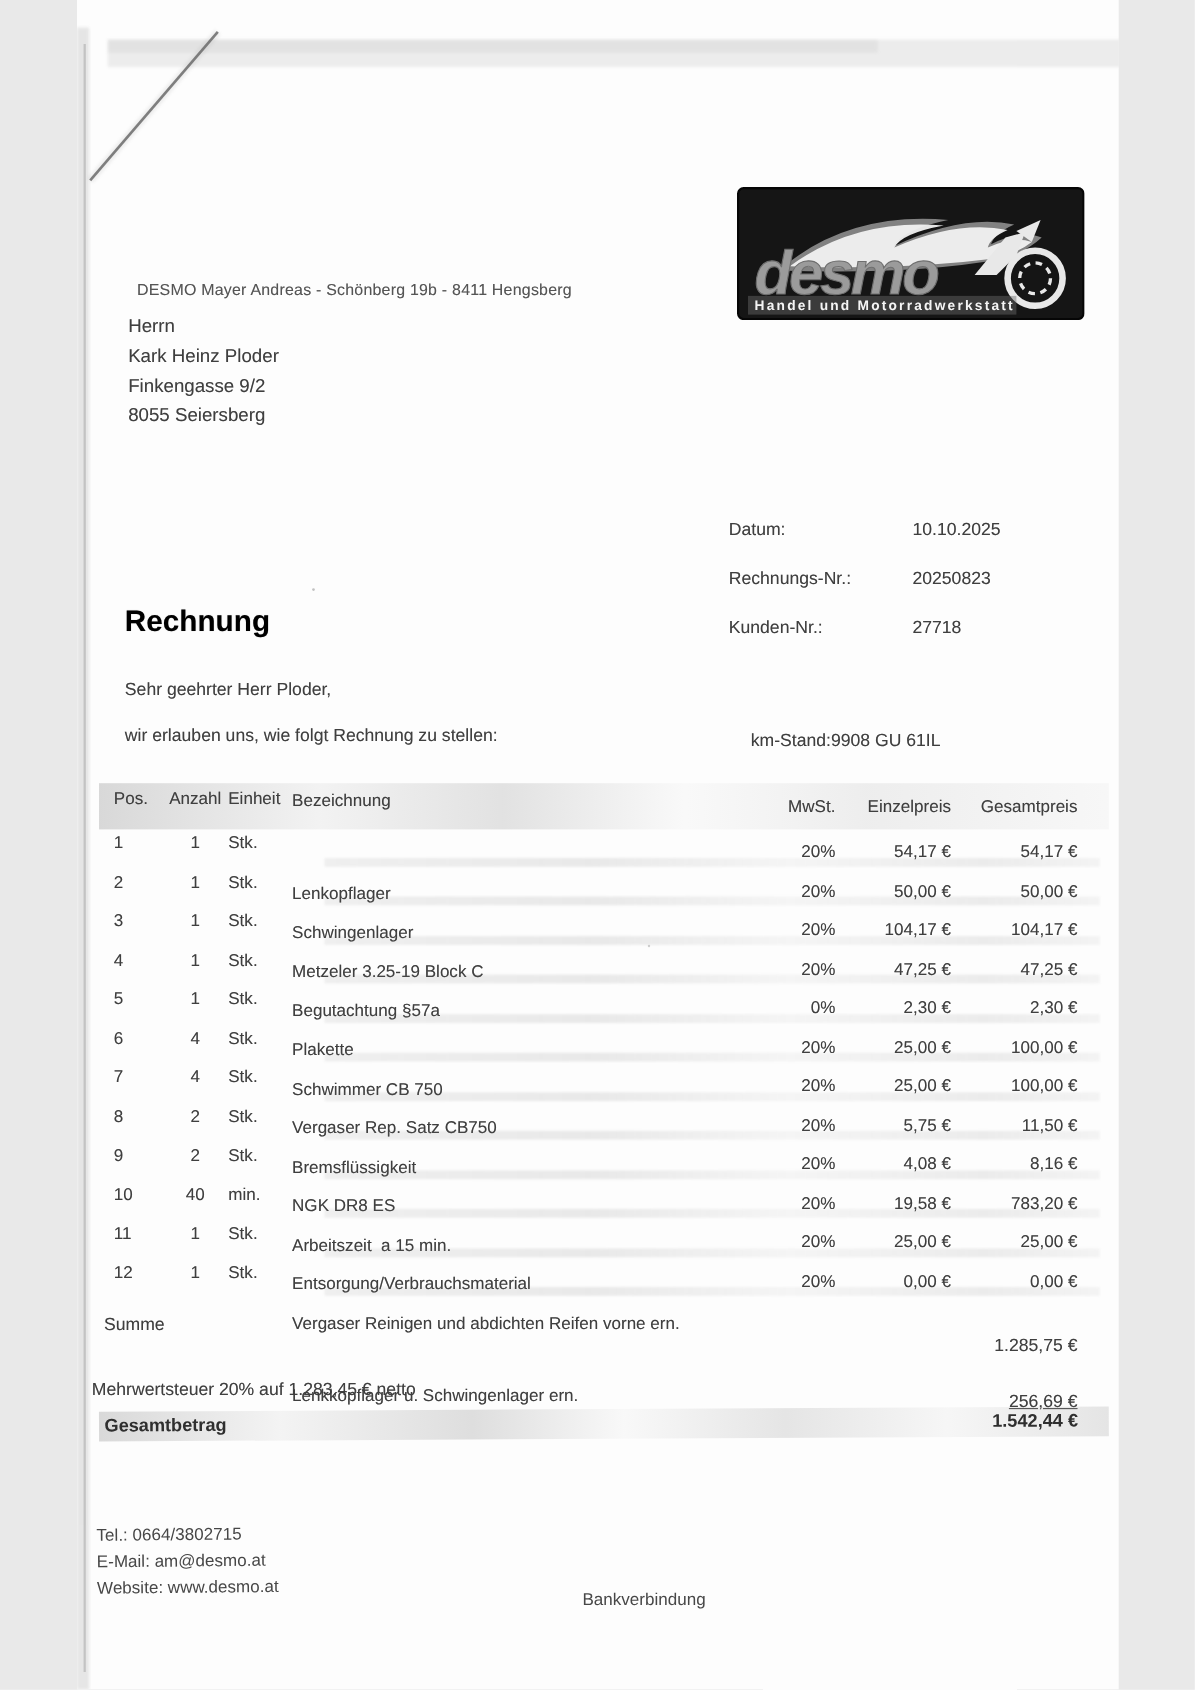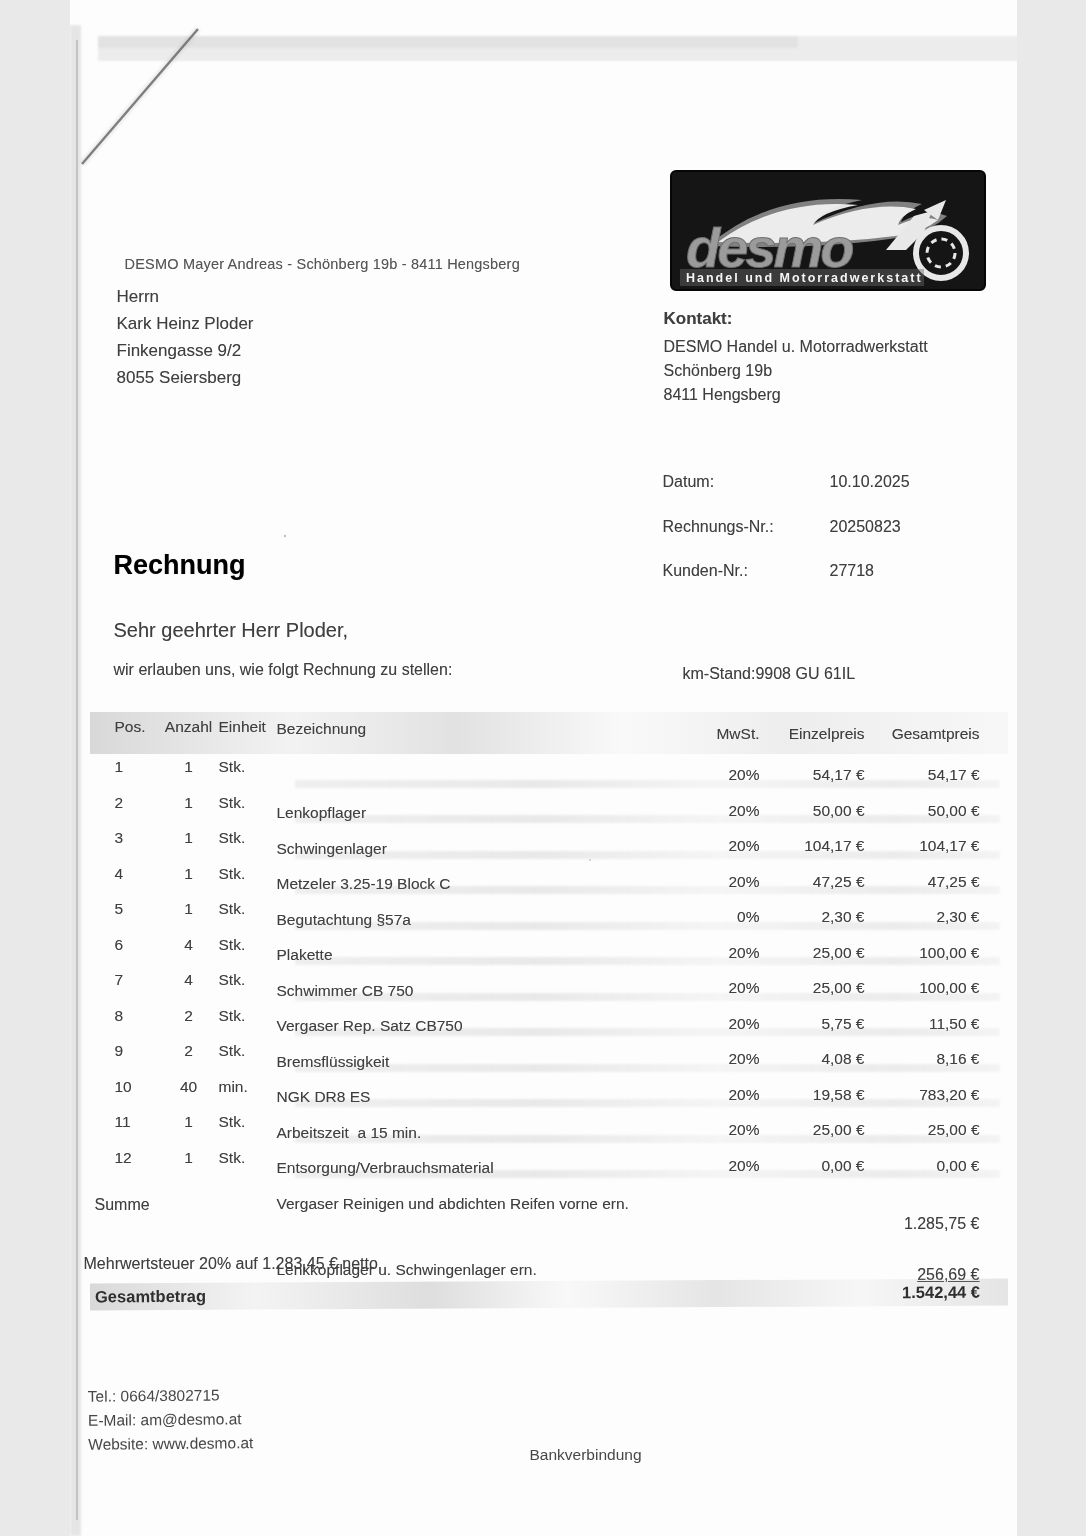--- a/index.html
+++ b/index.html
@@ -24,27 +24,27 @@
   .contact{left:594px;top:307px;font-size:16px;line-height:24px;}
   .contact .hd{font-weight:bold;font-size:17px;margin-bottom:4px;}
 
   
   .meta{left:593px;top:450px;font-size:16px;line-height:24.5px;}
   .meta-row{display:flex;margin-top:20px;}
   .meta-row .lbl{width:167px;}
 
   
   .title{left:44px;top:550px;font-size:27px;font-weight:bold;color:#000000;text-shadow:0 0 .7px rgba(46,46,46,.45);}
-  .greeting{left:44px;top:619px;font-size:20px;}
+  .greeting{left:44px;top:619px;font-size:16px;}
   .intro{left:44px;top:661px;font-size:16px;}
   .km{left:613px;top:665px;font-size:16px;}
 
   
   .inv-table{left:20px;top:712px;width:918px;font-size:15.5px;}
-  .inv-head,.inv-row{display:flex;align-items:flex-start;padding-left:25px;padding-right:28px;box-sizing:border-box;}
+  .inv-head,.inv-row{display:flex;align-items:flex-start;padding-left:14px;padding-right:28px;box-sizing:border-box;}
   .inv-head{
     height:42px;padding-top:6px;
     background:linear-gradient(90deg,rgba(145,145,145,.34) 0%,rgba(200,200,200,.20) 22%,rgba(155,155,155,.28) 40%,rgba(215,215,215,.10) 58%,rgba(175,175,175,.20) 76%,rgba(205,205,205,.12) 100%);
   }
   .inv-row{height:35.5px;padding-top:4px;position:relative;}
   .inv-row::after{
     content:"";position:absolute;left:205px;right:8px;bottom:2px;height:8px;
     background:linear-gradient(90deg,rgba(120,120,120,.10),rgba(120,120,120,.15) 35%,rgba(120,120,120,.06) 60%,rgba(120,120,120,.13) 85%,rgba(120,120,120,.07));
     filter:blur(1px);pointer-events:none;
   }
@@ -123,30 +123,20 @@
       <text x="16" y="97" font-family="Liberation Sans, sans-serif" font-size="56" font-weight="bold" font-style="italic" letter-spacing="-3" fill="#9b9b9b" stroke="#6f6f6f" stroke-width="1">desmo</text>
       <path d="M216 80 L244 46 L262 41 L254 62 L236 80 Z" fill="#e8e8e8"></path>
       <path d="M254 40 L276 30 L268 50 Z" fill="#e8e8e8"></path>
       <circle cx="271" cy="83" r="25" fill="none" stroke="#e8e8e8" stroke-width="6"></circle>
       <circle cx="271" cy="83" r="14" fill="none" stroke="#e8e8e8" stroke-width="3" stroke-dasharray="6 5"></circle>
       <rect x="10" y="99" width="244" height="17" fill="#6a6a6a" opacity="0.45"></rect>
       <text x="16" y="112" font-family="Liberation Sans, sans-serif" font-size="12.5" font-weight="bold" letter-spacing="2" fill="#f5f5f5">Handel und Motorradwerkstatt</text>
     </svg>
   </div>
 
-  <div class="abs contact ink">
-    <div class="hd">Kontakt:</div>
-
-      <div>DESMO Handel u. Motorradwerkstatt</div>
-
-      <div>Schönberg 19b</div>
-
-      <div>8411 Hengsberg</div>
-
-  </div>
 
   <div class="abs meta ink">
 
       <div class="meta-row">
         <div class="lbl">Datum:</div>
         <div class="val">10.10.2025</div>
       </div>
 
       <div class="meta-row">
         <div class="lbl">Rechnungs-Nr.:</div>

